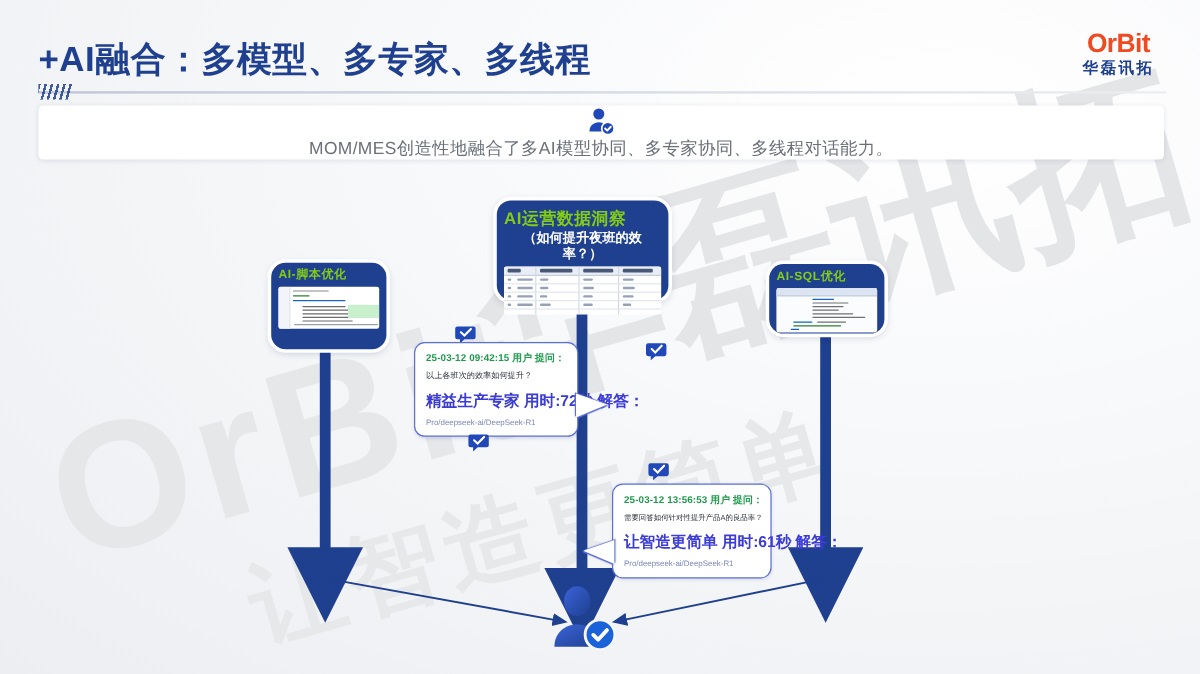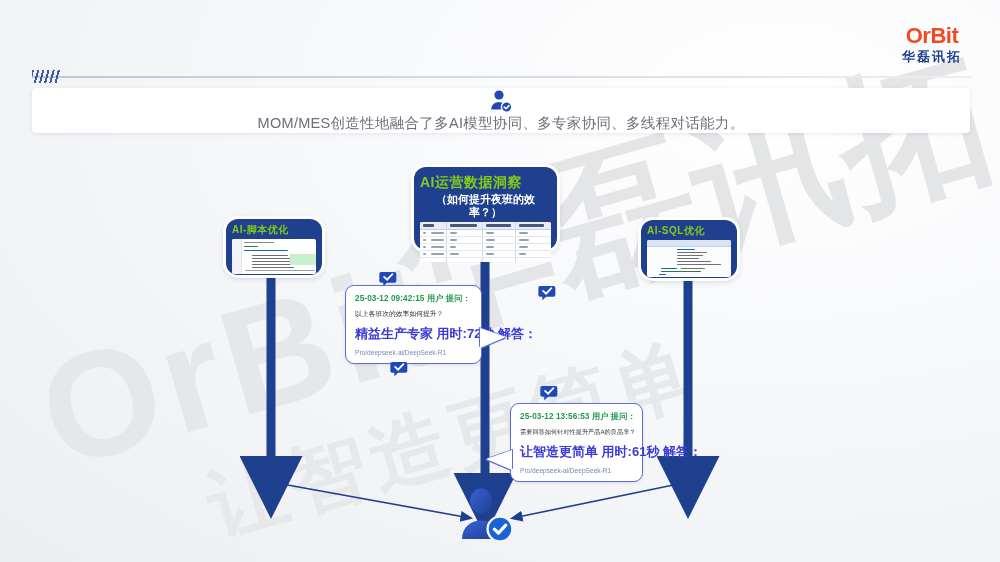--- a/index.html
+++ b/index.html
@@ -242,20 +242,21 @@
 </style>
 </head>
 <body>
 
 <div id="slide">
 
   <div class="wm wm-orbit">OrBit</div>
   <div class="wm wm-cn-big">华磊讯拓</div>
   <div class="wm wm-cn-small">让智造更简单</div>
 
+  <div id="header-title">+AI融合：多模型、多专家、多线程</div>
 
   <div id="logo">
     <div class="logo-mark">OrBit</div>
     <div class="logo-sub">华磊讯拓</div>
   </div>
 
   <div class="hdr-rule"></div>
   <div class="hdr-ticks"></div>
 
   <div id="subtitle-card">
@@ -284,21 +285,21 @@
       </defs>
 
       <line x1="271" y1="274" x2="271" y2="465" stroke="#1f3f8f" stroke-width="9" marker-end="url(#thickhead)"></line>
       <line x1="485" y1="250" x2="485" y2="482" stroke="#1f3f8f" stroke-width="9" marker-end="url(#thickhead)"></line>
       <line x1="688" y1="276" x2="688" y2="465" stroke="#1f3f8f" stroke-width="9" marker-end="url(#thickhead)"></line>
 
       <path d="M271 482 L470 518" stroke="#1f3f8f" stroke-width="1.6" fill="none" marker-end="url(#thinhead)"></path>
       <path d="M688 482 L513 518" stroke="#1f3f8f" stroke-width="1.6" fill="none" marker-end="url(#thinhead)"></path>
     </svg>
 
-    <div class="node" style="left:226px; top:219px; width:96px; height:56px;">
+    <div class="node" style="left:226px; top:219px; width:96px; height:72px;">
       <div class="node-title" style="font-size:10px; margin-bottom:3px;">AI-脚本优化</div>
       <div class="node-shot shot-code" style="height:35px;">
         <div class="gutter"></div>
         <div class="codeline" style="left:12px; top:3px;  width:30px; background:#8a8a8a;"></div>
         <div class="codeline" style="left:12px; top:7px;  width:14px; background:#2e7d32;"></div>
         <div class="codeline" style="left:12px; top:11px; width:44px; background:#1565c0;"></div>
         <div class="codeline" style="left:20px; top:16px; width:36px; background:#6b6b6b;"></div>
         <div class="codeline" style="left:20px; top:19px; width:54px; background:#6b6b6b;"></div>
         <div class="codeline" style="left:20px; top:22px; width:48px; background:#6b6b6b;"></div>
         <div class="codeline" style="left:20px; top:25px; width:60px; background:#6b6b6b;"></div>

